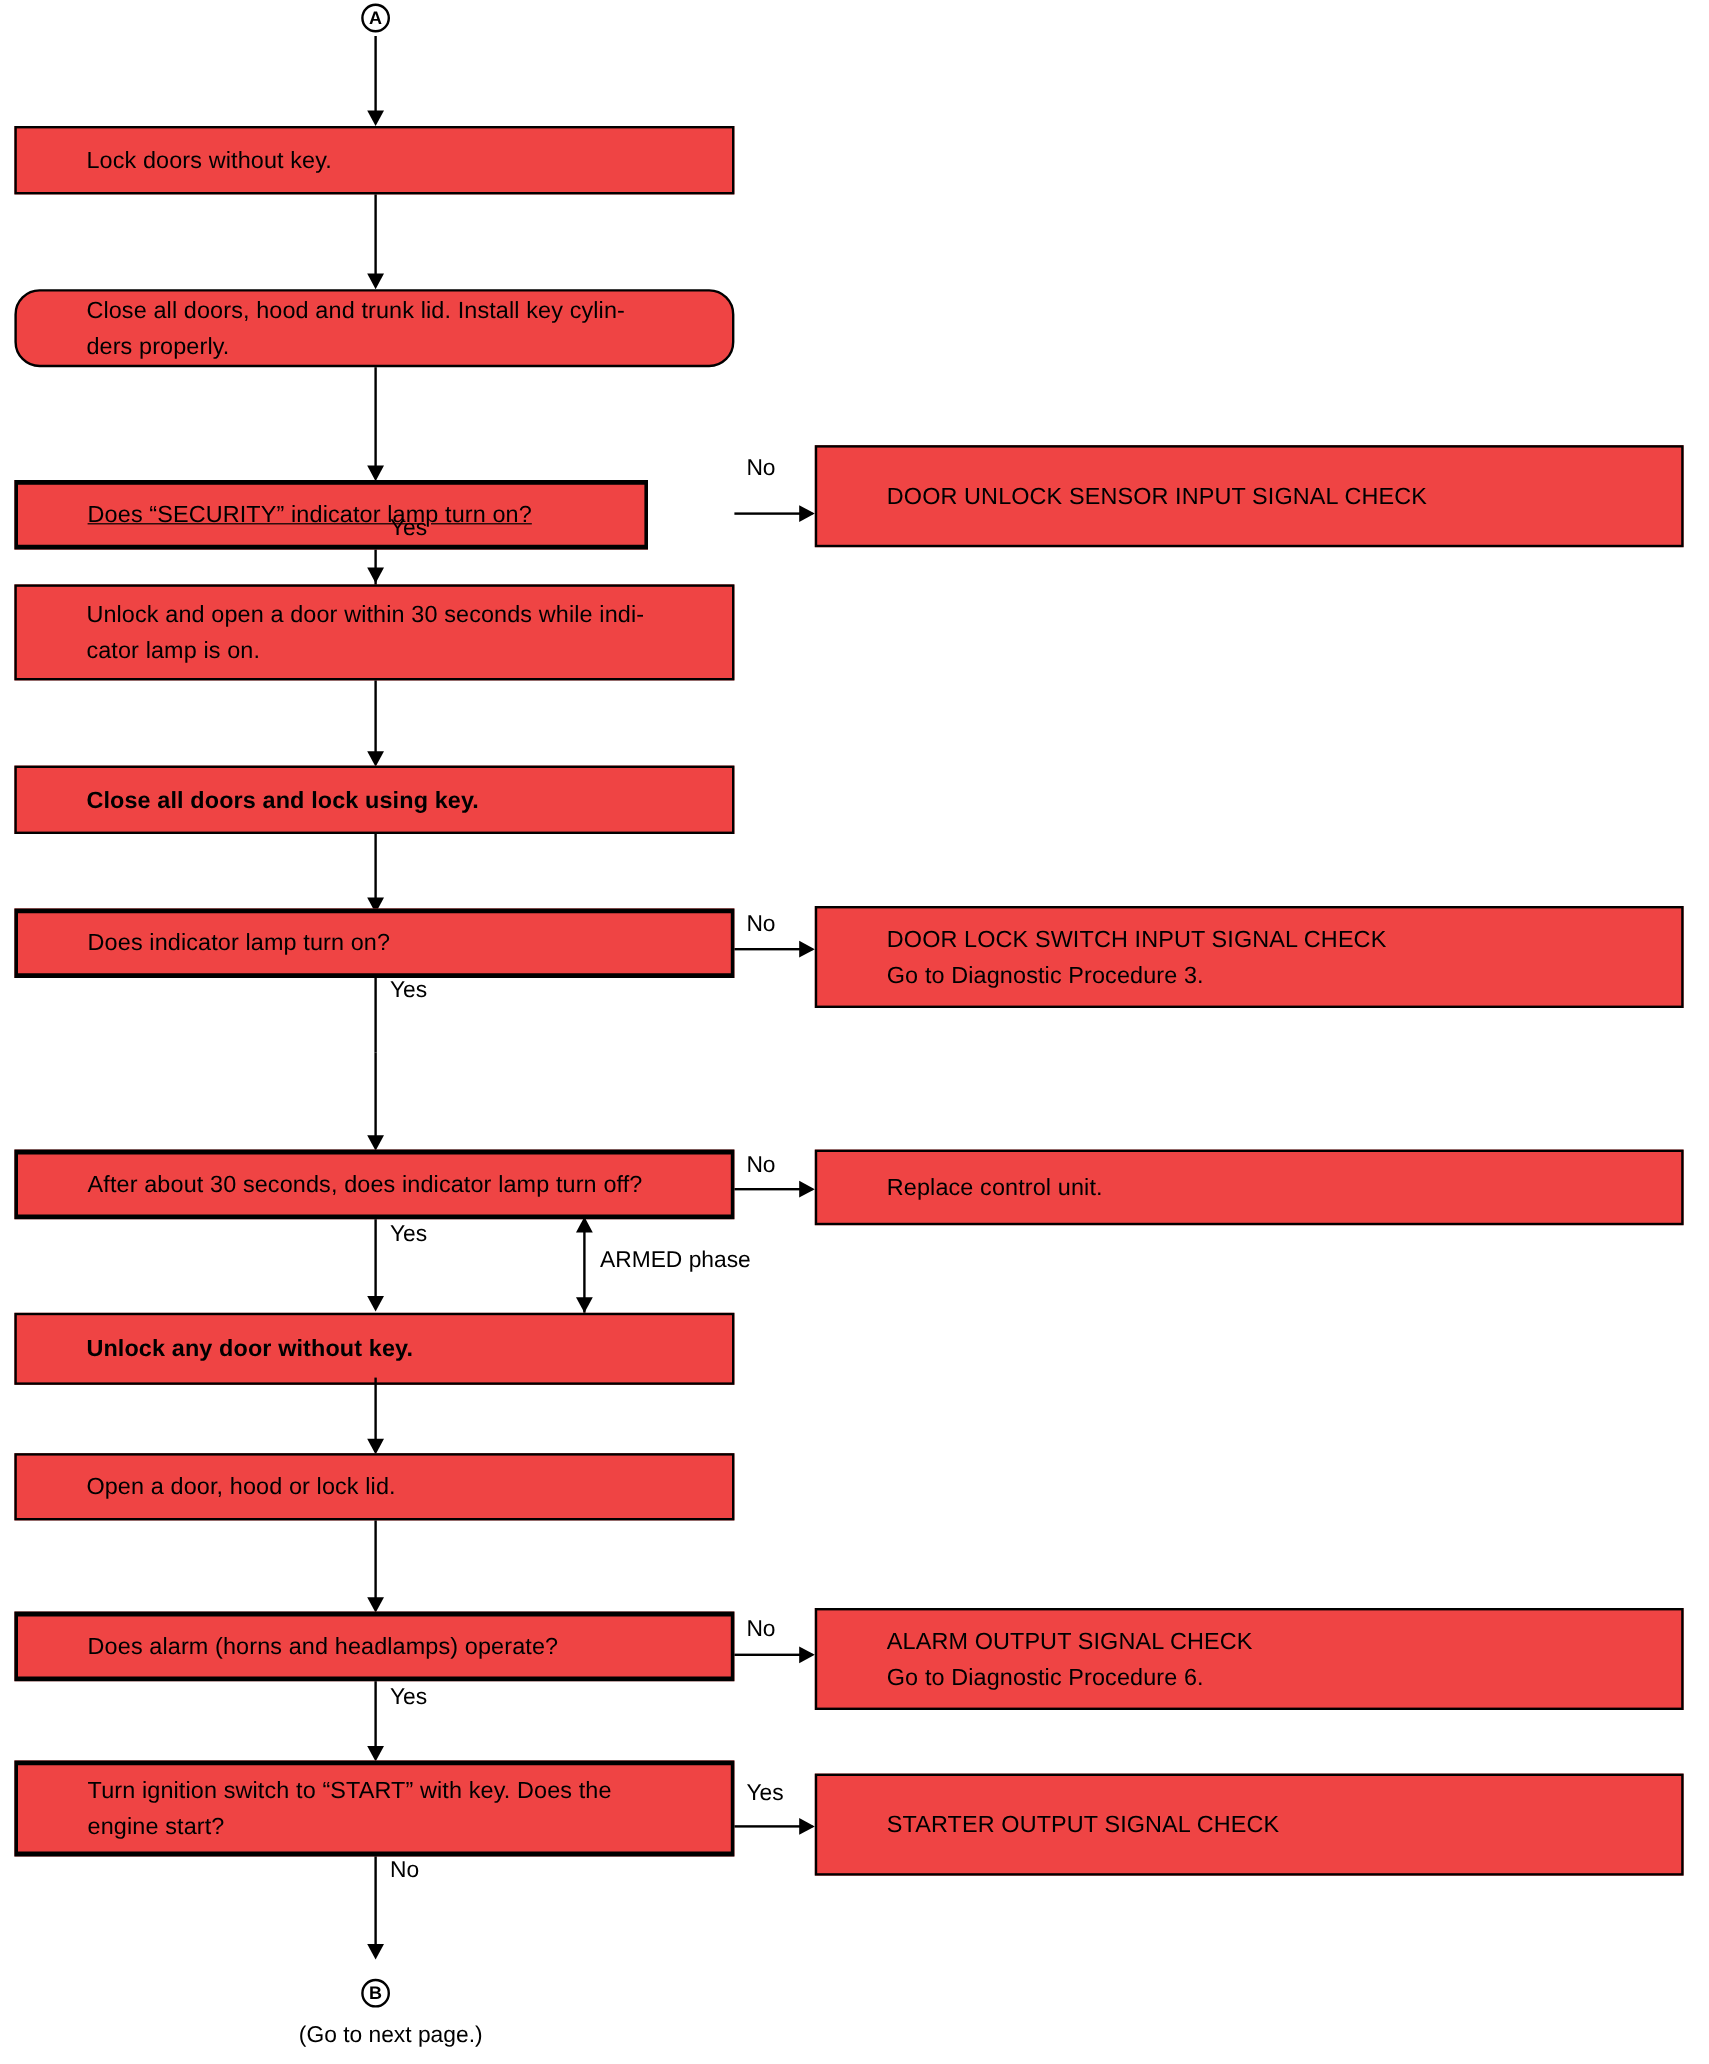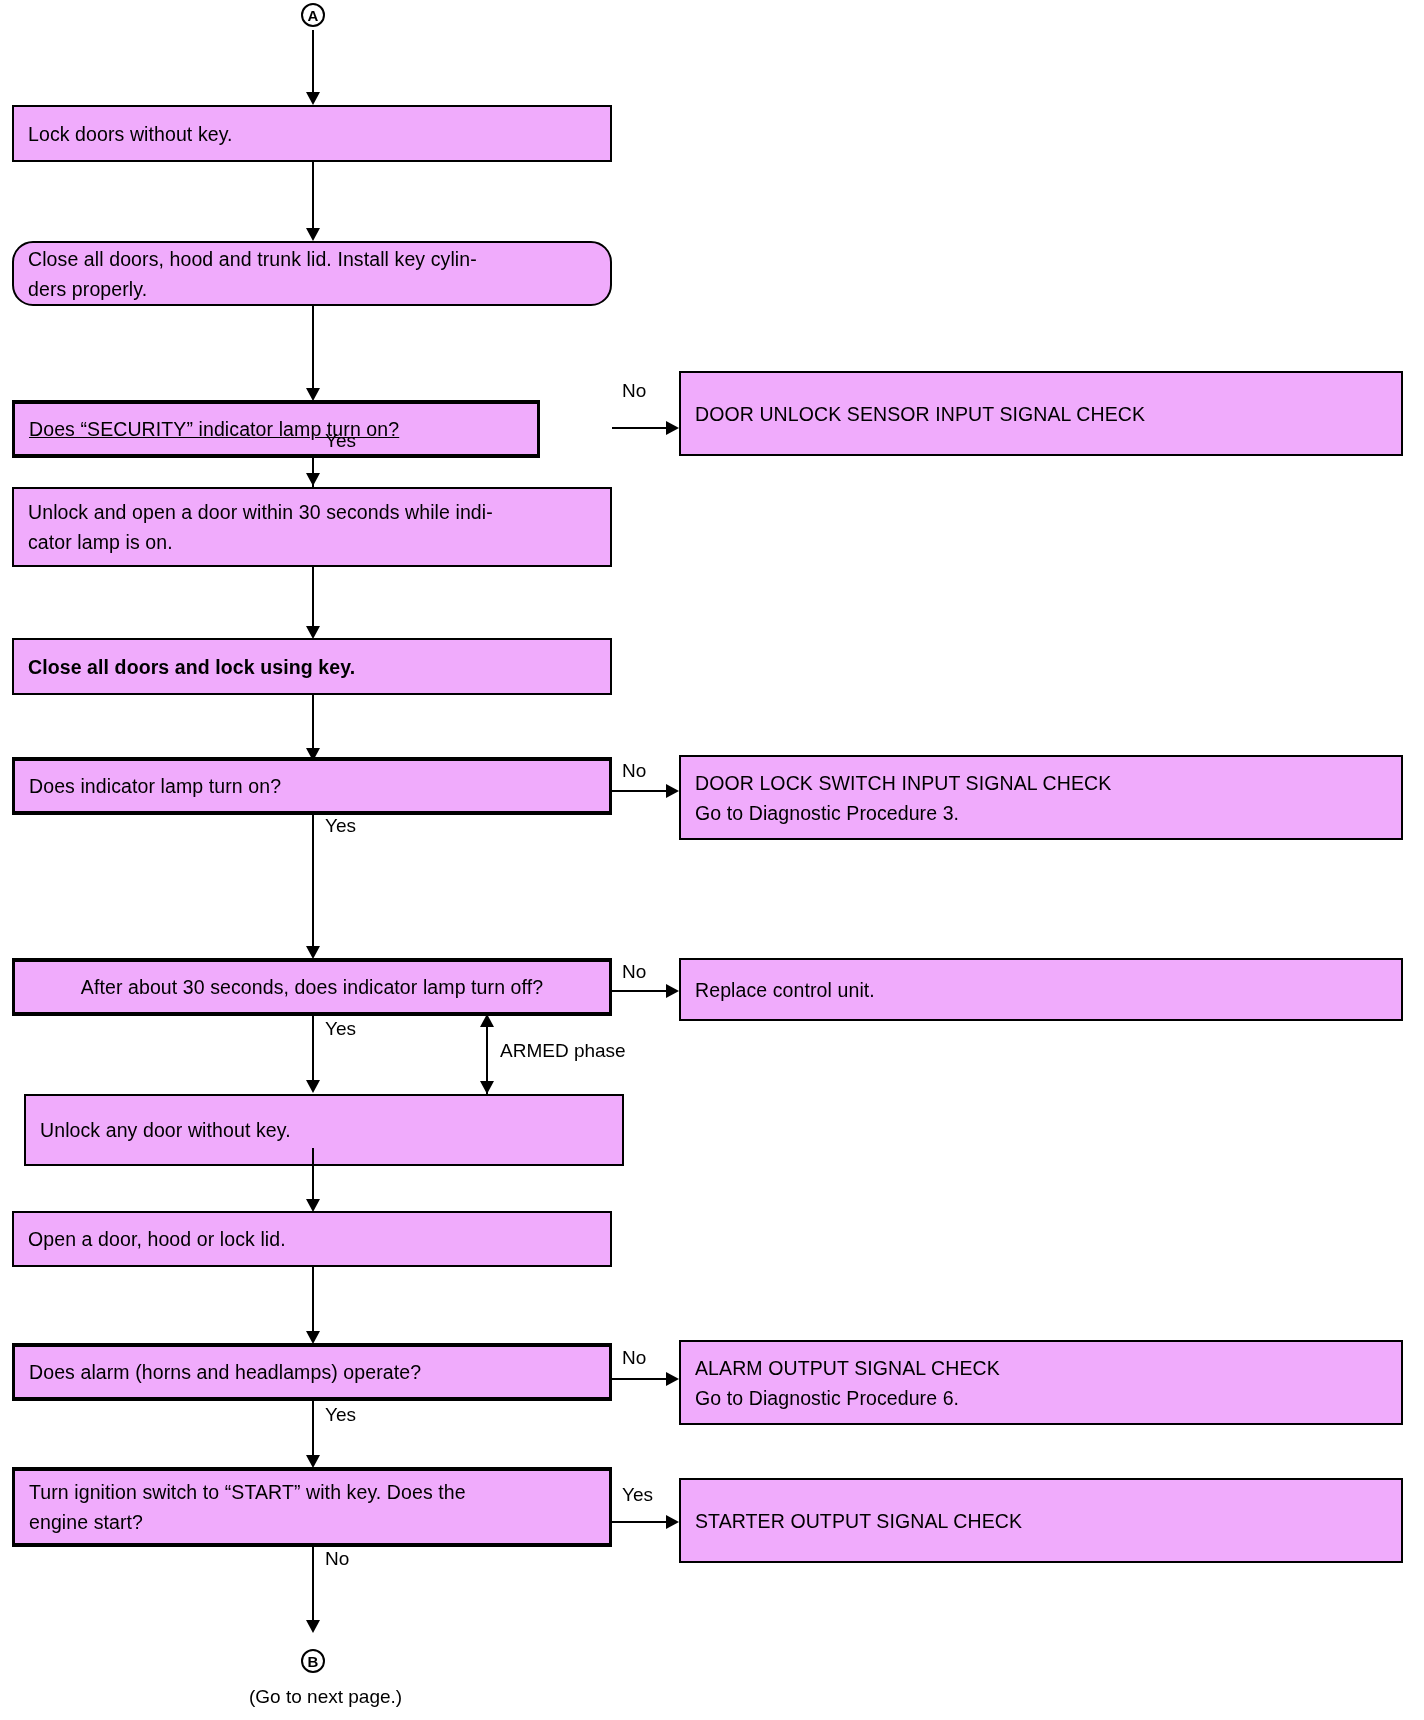--- a/index.html
+++ b/index.html
@@ -16,25 +16,26 @@
     width: 1424px;
     height: 1720px;
     background: #ffffff;
     overflow: hidden;
   }
 
   
   .box {
     position: absolute;
     box-sizing: border-box;
-    background: #f0abfc;
+    background: #ef4444;
     border: 2px solid #000000;
     display: flex;
     flex-direction: column;
     justify-content: center;
+    padding-left: 44px;
   }
   .box.decision {
     border-width: 4px 3px;
   }
   .box .txt {
     display: block;
     padding: 0 14px;
     font-size: 19.5px;
     line-height: 30px;
     letter-spacing: 0.1px;
@@ -173,40 +174,40 @@
   <div class="vline" style="left:312px; top:815px; height:62px;"></div>
   <div class="arrow-down" style="left:306px; top:946px;"></div>
   <div class="edge-label" style="left:325px; top:815px;">Yes</div>
   <div class="vline" style="left:312px; top:877px; height:72px;"></div>
 
   <div class="box result" style="left:679px; top:755px; width:724px; height:85px;">
     <span class="txt">DOOR LOCK SWITCH INPUT SIGNAL CHECK</span>
     <span class="txt">Go to Diagnostic Procedure 3.</span>
   </div>
 
-  <div class="box decision" style="left:12px; top:958px; width:600px; height:58px;align-items:center;">
+  <div class="box decision" style="left:12px; top:958px; width:600px; height:58px;">
     <span class="txt">After about 30 seconds, does indicator lamp turn off?</span>
   </div>
   <div class="hline" style="left:612px; top:990px; width:65px;"></div>
   <div class="arrow-right" style="left:666px; top:984px;"></div>
   <div class="edge-label" style="left:622px; top:961px;">No</div>
   <div class="vline" style="left:312px; top:1016px; height:72px;"></div>
   <div class="arrow-down" style="left:306px; top:1080px;"></div>
   <div class="edge-label" style="left:325px; top:1018px;">Yes</div>
 
   <div class="vline" style="left:486px; top:1016px; height:78px;"></div>
   <div class="arrow-up" style="left:480px; top:1014px;"></div>
   <div class="arrow-down" style="left:480px; top:1081px;"></div>
   <div class="edge-label" style="left:500px; top:1040px;">ARMED phase</div>
 
   <div class="box result" style="left:679px; top:958px; width:724px; height:63px;">
     <span class="txt">Replace control unit.</span>
   </div>
 
-  <div class="box action" style="left:24px; top:1094px; width:600px; height:72px;">
+  <div class="box action" style="left:12px; top:1094px; width:600px; height:60px;font-weight:bold;">
     <span class="txt">Unlock any door without key.</span>
   </div>
   <div class="vline" style="left:312px; top:1148px; height:62px;"></div>
   <div class="arrow-down" style="left:306px; top:1199px;"></div>
 
   <div class="box action" style="left:12px; top:1211px; width:600px; height:56px;">
     <span class="txt">Open a door, hood or lock lid.</span>
   </div>
   <div class="vline" style="left:312px; top:1267px; height:72px;"></div>
   <div class="arrow-down" style="left:306px; top:1331px;"></div>

